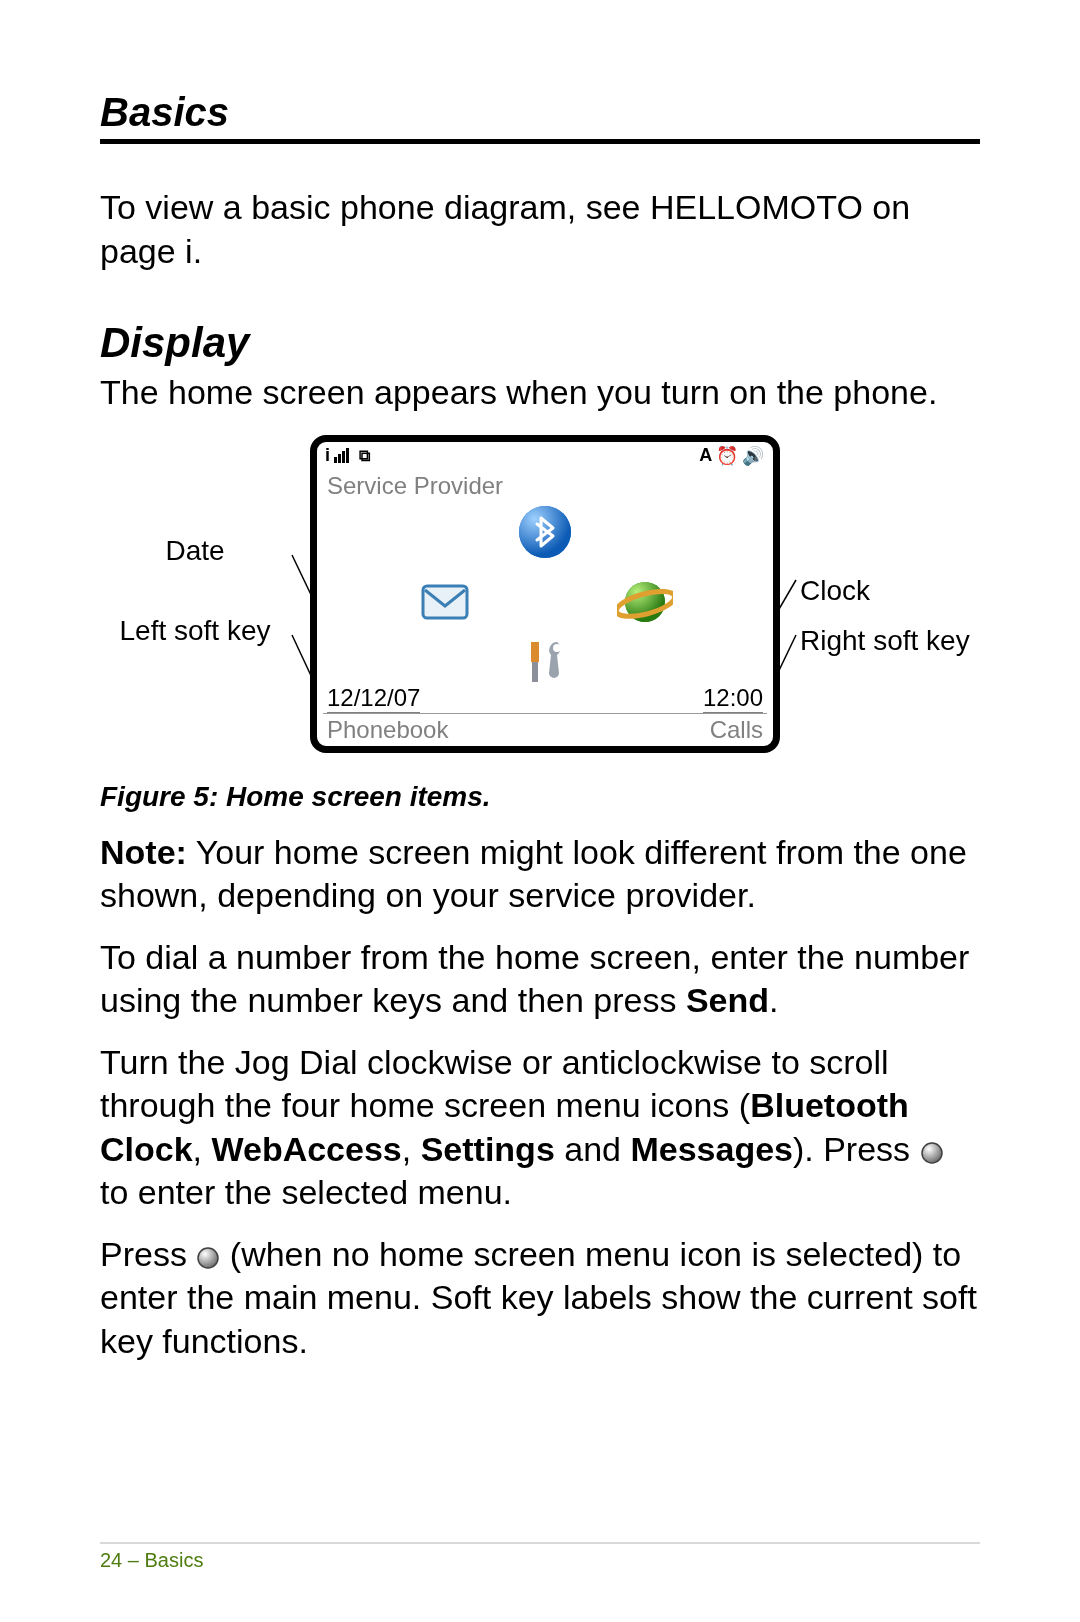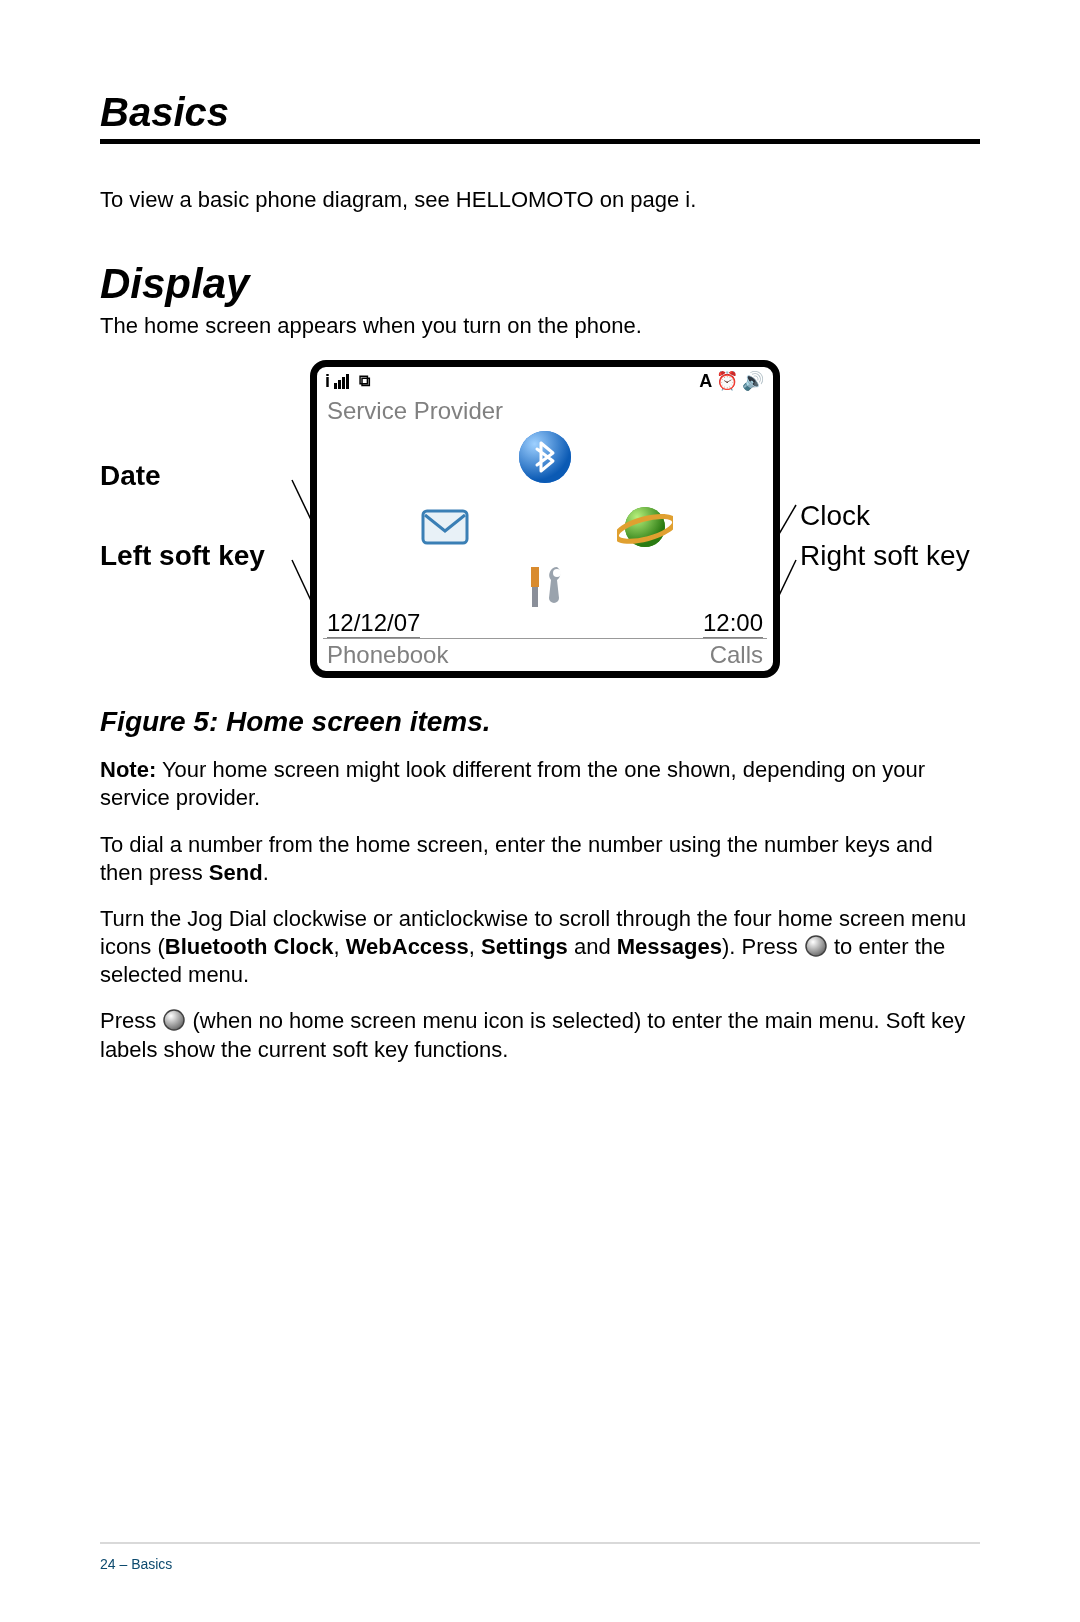--- a/index.html
+++ b/index.html
@@ -20,21 +20,21 @@
   }
   h1.chapter {
     font-style: italic;
     font-weight: bold;
     font-size: 40px;
     margin: 0 0 8px 0;
     border-bottom: 5px solid #000;
     padding-bottom: 4px;
   }
   p.body {
-    font-size: 22px;
+    font-size: 34px;
     line-height: 1.28;
     margin: 18px 0 18px 0;
   }
   p.intro {
     margin-top: 42px;
   }
   h2.section {
     font-style: italic;
     font-weight: bold;
     font-size: 42px;
@@ -45,21 +45,21 @@
     width: 880px;
     height: 330px;
     margin: 20px auto 12px auto;
   }
   .callout {
     position: absolute;
     font-size: 28px;
     font-family: Arial, sans-serif;
     color: #000;
   }
-  .callout.left { text-align: left; font-weight: bold; }
+  .callout.left { text-align: center; }
   .callout.right { text-align: left; }
   svg.callout-lines {
     position: absolute;
     left: 0; top: 0;
     width: 100%; height: 100%;
     pointer-events: none;
   }
   .screen {
     position: absolute;
     left: 210px;
@@ -128,22 +128,22 @@
   .caption {
     font-style: italic;
     font-weight: bold;
     font-size: 28px;
     margin: 16px 0 12px 0;
   }
   .footer {
     position: absolute;
     bottom: 50px;
     left: 100px;
-    font-size: 14px;
-    color: #0c4a6e;
+    font-size: 20px;
+    color: #4d7c0f;
   }
   .footer-rule {
     position: absolute;
     left: 100px;
     right: 100px;
     bottom: 78px;
     height: 2px;
     background: #000;
     opacity: 0.15;
   }
@@ -176,21 +176,21 @@
   <p class="body intro">To view a basic phone diagram, see HELLOMOTO on page i.</p>
 
   <h2 class="section">Display</h2>
   <p class="body" style="margin-top:4px;">The home screen appears when you turn on the phone.</p>
 
   <div class="figure">
 
     <div class="callout left" style="left:0; top:100px; width:190px;">Date</div>
     <div class="callout left" style="left:0; top:180px; width:190px;">Left soft key</div>
     <div class="callout right" style="left:700px; top:140px;">Clock</div>
-    <div class="callout right" style="left:700px; top:180px;">Right soft key</div>
+    <div class="callout right" style="left:700px; top:190px;">Right soft key</div>
 
     <svg class="callout-lines" viewBox="0 0 880 330">
       <line x1="192" y1="120" x2="258" y2="258" stroke="#000" stroke-width="1.5"></line>
       <line x1="192" y1="200" x2="235" y2="292" stroke="#000" stroke-width="1.5"></line>
       <line x1="696" y1="145" x2="630" y2="258" stroke="#000" stroke-width="1.5"></line>
       <line x1="696" y1="200" x2="652" y2="292" stroke="#000" stroke-width="1.5"></line>
     </svg>
 
     <div class="screen">
       <div class="statusbar">

